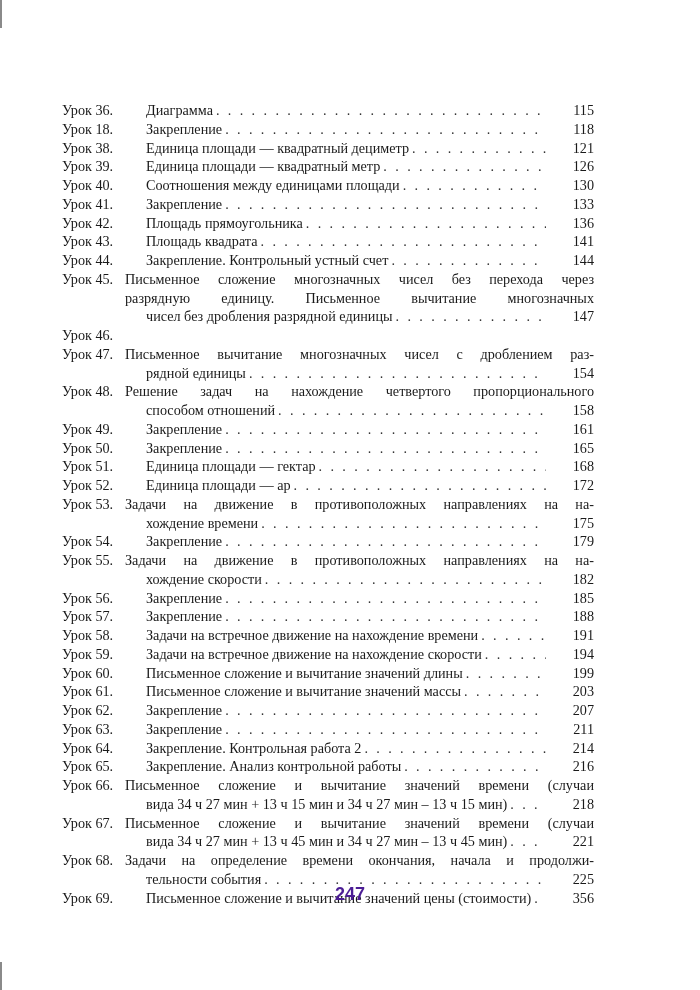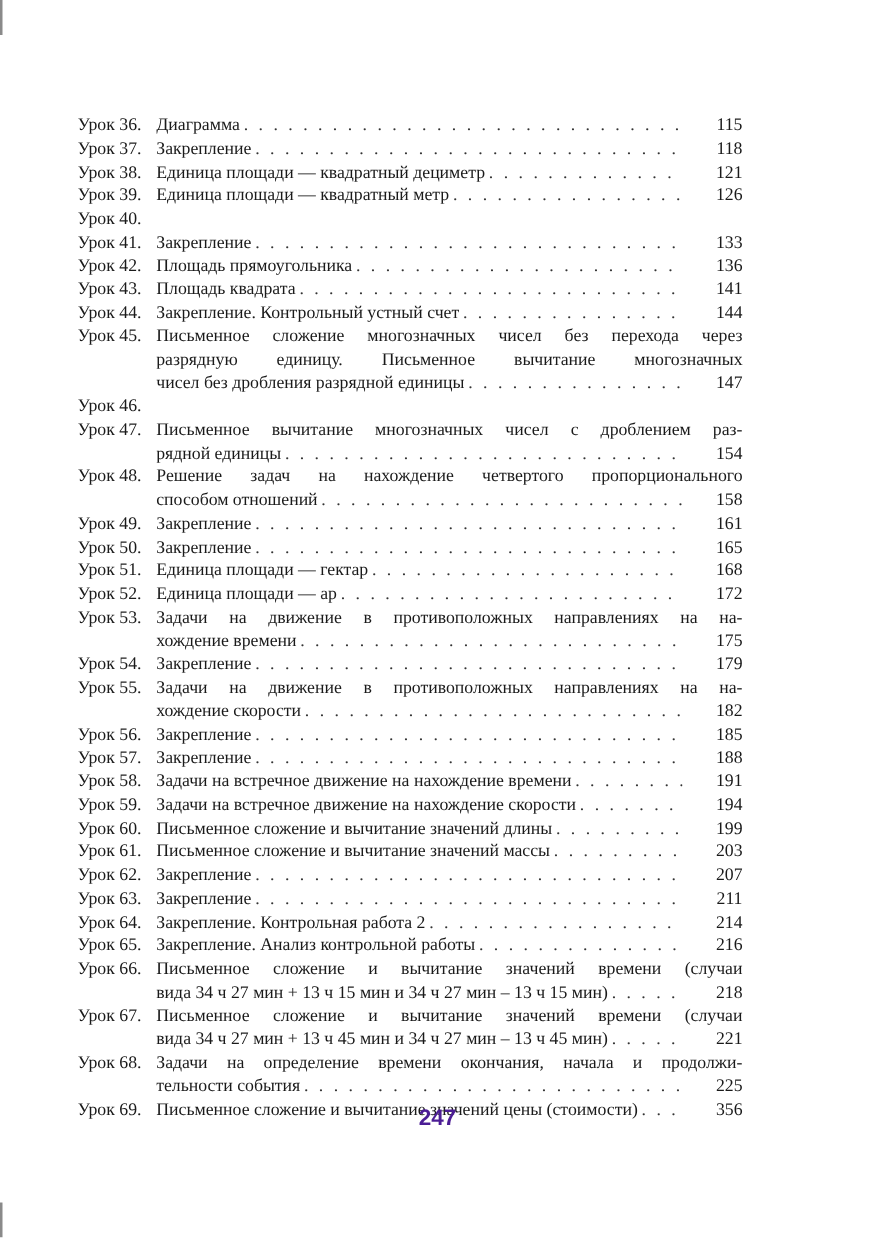--- a/index.html
+++ b/index.html
@@ -1,30 +1,30 @@
 <!DOCTYPE html>
 <html><head>
 <meta charset="utf-8">
 <style>
   html, body { margin: 0; padding: 0; background: #ffffff; }
   body { width: 700px; height: 990px; position: relative; overflow: hidden; }
   .crop-mark { position: absolute; left: 0; width: 2px; background: #8a8a8a; }
   .crop-top { top: 0; height: 28px; }
   .crop-bottom { top: 962px; height: 28px; }
   .toc {
-    position: absolute; left: 62px; top: 91px; width: 532px;
+    position: absolute; left: 62px; top: 101px; width: 532px;
     font-family: "Liberation Serif", "DejaVu Serif", serif;
     font-size: 14.2px; line-height: 18.75px; color: #1a1a1a;
   }
   .entry { display: flex; align-items: flex-start; }
   .num { width: 63px; flex: 0 0 63px; white-space: nowrap; }
   .body { flex: 1 1 auto; min-width: 0; }
   .line { display: block; text-align: justify; text-align-last: justify; }
   .last { display: flex; align-items: baseline; white-space: nowrap; overflow: hidden; }
-  .last .t { flex: 0 0 auto; }
+  .last .t { flex: 0 0 auto; margin-left: 21px; }
   .last .dots { flex: 1 1 auto; overflow: hidden; white-space: nowrap; letter-spacing: 2.4px; margin: 0 3px; color: #333; }
   .last .dots::after { content: ". . . . . . . . . . . . . . . . . . . . . . . . . . . . . . . . . . . . . . . . . . . . . . . . . . . . . . . . . . . . . . . . . . . . . . . . . . . . . . . . . . . . . . . . . . . . . . . . . . ."; }
   .last .pg { flex: 0 0 auto; text-align: right; margin-left: 24px; }
   .page-number {
     position: absolute; left: 0; width: 700px; top: 884px; text-align: center;
     font-family: "Liberation Sans", "DejaVu Sans", sans-serif; font-weight: bold;
     font-size: 18px; color: #4c1d95; padding-left: 0px; box-sizing: border-box;
   }
 </style>
 </head>
@@ -38,21 +38,21 @@
       <span class="num">Урок 36.</span>
       <div class="body">
         <div class="last">
           <span class="t">Диаграмма</span>
           <span class="dots"></span>
           <span class="pg">115</span>
         </div>
       </div>
     </div>
     <div class="entry">
-      <span class="num">Урок 37.</span>
+      <span class="num">Урок 18.</span>
       <div class="body">
         <div class="last">
           <span class="t">Закрепление</span>
           <span class="dots"></span>
           <span class="pg">118</span>
         </div>
       </div>
     </div>
     <div class="entry">
       <span class="num">Урок 38.</span>
@@ -69,20 +69,27 @@
       <div class="body">
         <div class="last">
           <span class="t">Единица площади — квадратный метр</span>
           <span class="dots"></span>
           <span class="pg">126</span>
         </div>
       </div>
     </div>
     <div class="entry">
       <span class="num">Урок 40.</span>
+      <div class="body">
+        <div class="last">
+          <span class="t">Соотношения между единицами площади</span>
+          <span class="dots"></span>
+          <span class="pg">130</span>
+        </div>
+      </div>
     </div>
     <div class="entry">
       <span class="num">Урок 41.</span>
       <div class="body">
         <div class="last">
           <span class="t">Закрепление</span>
           <span class="dots"></span>
           <span class="pg">133</span>
         </div>
       </div>

